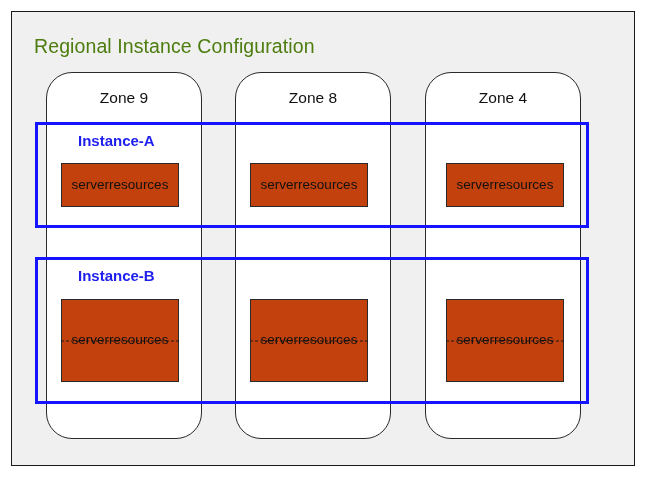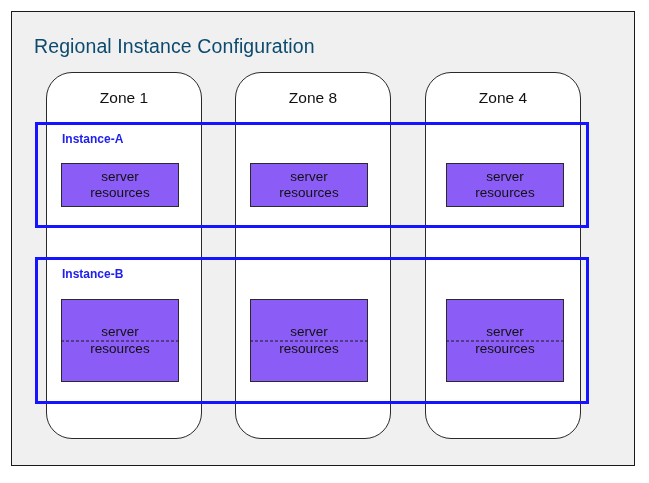--- a/index.html
+++ b/index.html
@@ -26,21 +26,21 @@
     height: 455px;
     background: #f0f0f0;
     border: 1.6px solid #1a1a1a;
     box-sizing: border-box;
   }
   .region-title {
     position: absolute;
     left: 22px;
     top: 23px;
     font-size: 19.5px;
-    color: #0c4a6e;
+    color: #4d7c0f;
     letter-spacing: 0.1px;
     white-space: nowrap;
   }
   
   .zone-card {
     position: absolute;
     top: 72px;
     width: 156px;
     height: 367px;
     background: #ffffff;
@@ -67,36 +67,36 @@
     width: 554px;
     border: 3px solid #1414ff;
     box-sizing: border-box;
     background: transparent;
     pointer-events: none;
   }
   .instance-group.a { top: 122px; height: 106px; }
   .instance-group.b { top: 257px; height: 147px; }
   .instance-label {
     position: absolute;
-    left: 24px;
+    left: 40px;
     top: 7px;
-    font-size: 12px;
+    font-size: 15px;
     font-weight: bold;
     color: #2020ee;
     white-space: nowrap;
     text-align: right;
   }
   
   .resource-box {
     position: absolute;
-    background: #8b5cf6;
+    background: #c2410c;
     border: 1.4px solid #2a2a2a;
     box-sizing: border-box;
     display: flex;
-    flex-direction: column;
+    flex-direction: row;
     align-items: center;
     justify-content: center;
     font-size: 13.5px;
     color: #111111;
     line-height: 1.22;
   }
   
   .resource-box.short {
     top: 163px;
     width: 118px;
@@ -131,21 +131,21 @@
 </head>
 <body>
 
 <div id="canvas">
 
   <div class="region-frame">
     <div class="region-title">Regional Instance Configuration</div>
   </div>
 
   <div class="zone-card z1">
-    <div class="zone-label">Zone 1</div>
+    <div class="zone-label">Zone 9</div>
   </div>
   <div class="zone-card z2">
     <div class="zone-label">Zone 8</div>
   </div>
   <div class="zone-card z3">
     <div class="zone-label">Zone 4</div>
   </div>
 
   <div class="instance-group a">
     <div class="instance-label">Instance-A</div>

